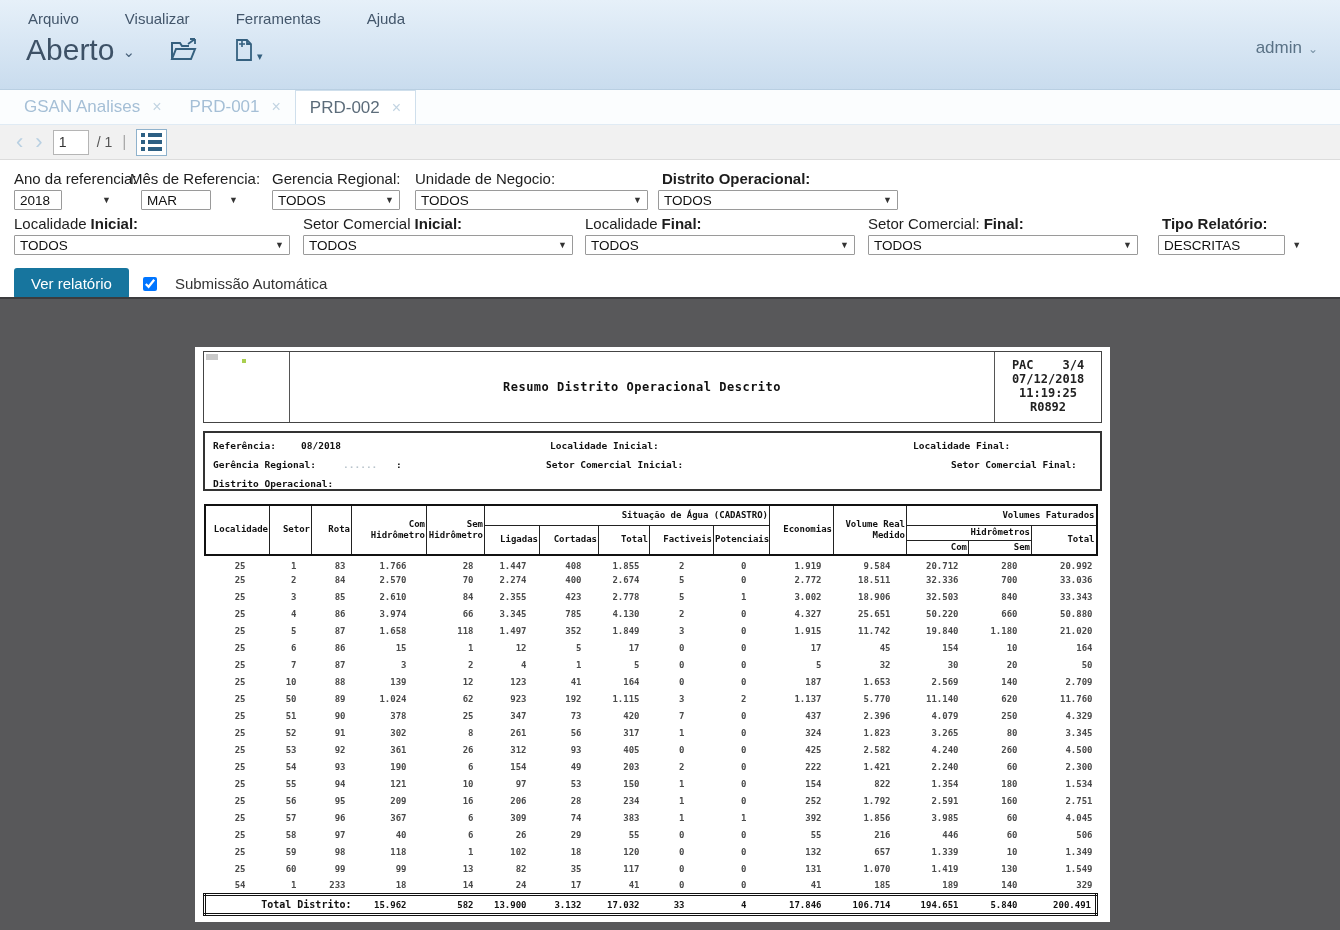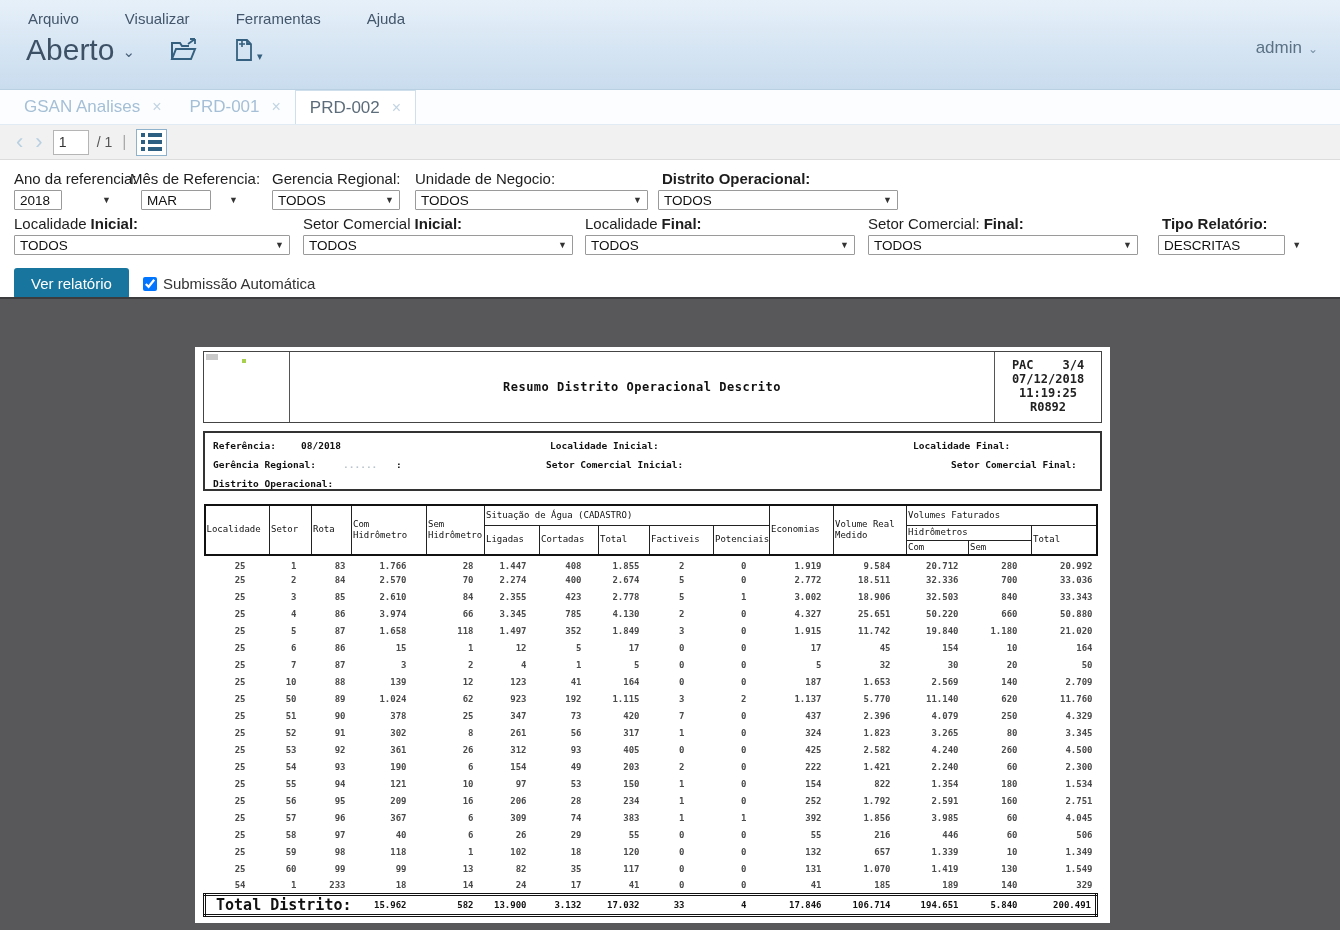--- a/index.html
+++ b/index.html
@@ -66,21 +66,21 @@
   .frow2 { margin-top:5px; }
   .g-li{width:289px;} .g-li .fsel{width:276px;}
   .g-si{width:282px;} .g-si .fsel{width:270px;}
   .g-lf{width:283px;} .g-lf .fsel{width:270px;}
   .g-sf{width:290px;} .g-sf .fsel{width:270px;}
   .g-tr{width:130px;} .g-tr .fsel{width:127px;}
   
   .frow3 { margin-top:13px; display:flex; align-items:center; }
   .btn-run { background:#17759e; color:#fff; border:none; border-radius:3px;
              font-size:15px; padding:7px 17px; font-family:"Liberation Sans", sans-serif; }
-  .chk-wrap { display:flex; align-items:center; margin-left:14px; gap:6px; }
+  .chk-wrap { display:flex; align-items:center; margin-left:14px; gap:18px; }
   .chk-wrap input { width:14px; height:14px; }
   .chk-label { font-size:15px; color:#333; }
 
   
   .viewer { height:633px; background:#58585a; border-top:2px solid #3c3c3e;
             position:relative; overflow:hidden; }
   .page { position:absolute; left:195px; top:48px; width:915px; background:#fff;
           padding:4px 8px 6px 8px; font-family:"DejaVu Sans Mono", monospace; }
 
   .r-header { border:1px solid #444; height:72px; display:flex; }
@@ -96,30 +96,30 @@
   .r-ref { margin-top:8px; border:2px solid #333; height:60px; position:relative;
            font-size:9.5px; font-weight:bold; color:#111; }
   .r-ref span { position:absolute; white-space:nowrap; }
   .rl1 { top:7px; } .rl2 { top:26px; } .rl3 { top:45px; }
   .p0 { left:8px; } .ref-val { left:96px; } .loc-i { left:345px; } .loc-f { left:708px; }
   .ger-dots { left:138px; color:#b9c4cc; } .ger-col { left:191px; }
   .set-i { left:341px; } .set-f { left:746px; }
 
   table.rpt { margin-top:13px; border-collapse:collapse; table-layout:fixed;
               width:892px; font-size:9px; }
-  table.rpt thead td { border:1px solid #222; font-weight:normal; text-align:left;
+  table.rpt thead td { border:1px solid #222; font-weight:bold; text-align:right;
                        vertical-align:middle; color:#111; padding:1px 1px; line-height:11px; }
   table.rpt thead { border:2px solid #111; }
   table.rpt tbody td { height:17px; text-align:right; color:#4a4a4a; font-weight:bold;
                        white-space:nowrap; }
   table.rpt tbody tr:first-child td { padding-top:4px; }
   table.rpt tfoot { border:3px double #111; }
   table.rpt tfoot td { height:20px; font-weight:bold; color:#111; text-align:right;
                        white-space:nowrap; }
-  td.tot-label { text-align:right; padding-left:4px; font-size:15px; }
+  td.tot-label { text-align:right; padding-left:4px; font-size:10px; }
   .h1 td { height:20px; } .h2 td { height:15px; } .h3 td { height:14px; }
   
   .c0{padding-right:24px;} .c1{padding-right:15px;} .c2{padding-right:6px;}
   .c3{padding-right:20px;} .c4{padding-right:11px;} .c5{padding-right:13px;}
   .c6{padding-right:17px;} .c7{padding-right:10px;} .c8{padding-right:29px;}
   .c9{padding-right:23px;} .c10{padding-right:12px;} .c11{padding-right:16px;}
   .c12{padding-right:10px;} .c13{padding-right:14px;} .c14{padding-right:4px;}
 </style>
 </head>
 <body>

